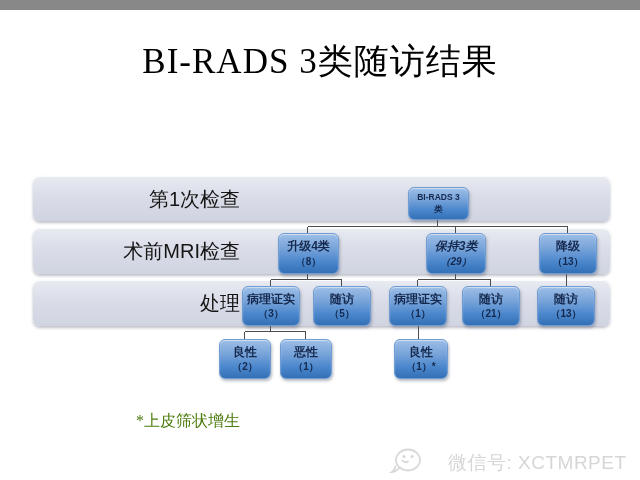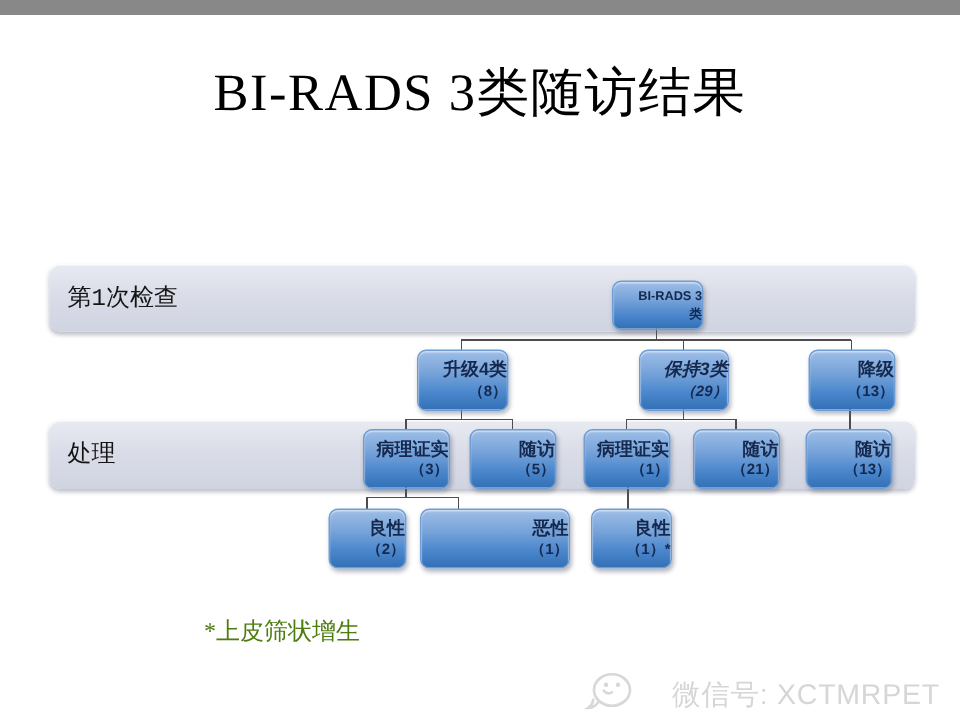--- a/index.html
+++ b/index.html
@@ -25,38 +25,38 @@
     left: 33px; width: 577px;
     border-radius: 7px;
     background: linear-gradient(180deg, #e9ebf2 0%, #dadde8 45%, #d0d4e1 100%);
     box-shadow: inset 0 1px 0 rgba(255,255,255,.85), 0 2px 3px rgba(110,115,135,.45);
     z-index: 1;
   }
   .lane-label {
     position: absolute;
     left: 12px; width: 195px;
     top: 50%; transform: translateY(-50%);
-    text-align: left;
-    font-size: 16px;
+    text-align: right;
+    font-size: 20px;
     color: #151515;
-    font-family: Liberation Mono, monospace;
+    font-family: Liberation Sans, sans-serif;
     white-space: nowrap;
   }
   svg.connectors {
     position: absolute; left: 0; top: 0;
     z-index: 2;
   }
   .node {
     position: absolute;
     border-radius: 6px;
     background: linear-gradient(180deg, #9dbee7 0%, #7aa5da 35%, #4a86cc 72%, #3470b6 100%);
     border: 1px solid #6f9cd2;
     box-shadow: inset 0 1px 1px rgba(255,255,255,.55), 1px 2px 3px rgba(90,100,120,.45);
     display: flex; flex-direction: column;
-    align-items: flex-end; justify-content: center;
+    align-items: center; justify-content: center;
     text-align: center;
     color: #15294e;
     font-weight: bold;
     z-index: 3;
   }
   .node .l1 { font-size: 12px; line-height: 1.3; }
   .node .l2 { font-size: 10px;  line-height: 1.3; }
   .node.root .l1, .node.root .l2 { font-size: 8.5px; line-height: 1.35; }
   .footnote {
     position: absolute;
@@ -77,20 +77,23 @@
 </style>
 </head>
 <body>
 
 <div class="slide">
 
   <div class="title">BI-RADS 3类随访结果</div>
 
   <div class="lane" style="top:166px;height:45px;">
     <div class="lane-label">第1次检查</div>
+  </div>
+  <div class="lane" style="top:218px;height:46px;">
+    <div class="lane-label">术前MRI检查</div>
   </div>
   <div class="lane" style="top:270px;height:46px;">
     <div class="lane-label">处理</div>
   </div>
 
   <svg class="connectors" width="640" height="480" shape-rendering="crispEdges">
     <path d="M437.5 208 V216.5 M307.5 216.5 H567.5 M307.5 216.5 V223 M455.5 216.5 V223 M567.5 216.5 V223" stroke="#4d4d4d" stroke-width="1" fill="none"></path>
     <path d="M307.5 262 V269.5 M270.5 269.5 H341.5 M270.5 269.5 V276 M341.5 269.5 V276" stroke="#4d4d4d" stroke-width="1" fill="none"></path>
     <path d="M455.5 262 V269.5 M417.5 269.5 H490.5 M417.5 269.5 V276 M490.5 269.5 V276" stroke="#4d4d4d" stroke-width="1" fill="none"></path>
     <path d="M566.5 262 V276" stroke="#4d4d4d" stroke-width="1" fill="none"></path>
@@ -134,21 +137,21 @@
   </div>
   <div class="node" style="left:537px;top:276px;width:56px;height:38px;">
     <div class="l1">随访</div>
     <div class="l2">（13）</div>
   </div>
 
   <div class="node" style="left:219px;top:329px;width:50px;height:38px;">
     <div class="l1">良性</div>
     <div class="l2">（2）</div>
   </div>
-  <div class="node" style="left:280px;top:329px;width:50px;height:38px;padding-left:48px;">
+  <div class="node" style="left:280px;top:329px;width:50px;height:38px;">
     <div class="l1">恶性</div>
     <div class="l2">（1）</div>
   </div>
   <div class="node" style="left:394px;top:329px;width:52px;height:38px;">
     <div class="l1">良性</div>
     <div class="l2">（1）*</div>
   </div>
 
   <div class="footnote">*上皮筛状增生</div>
 

